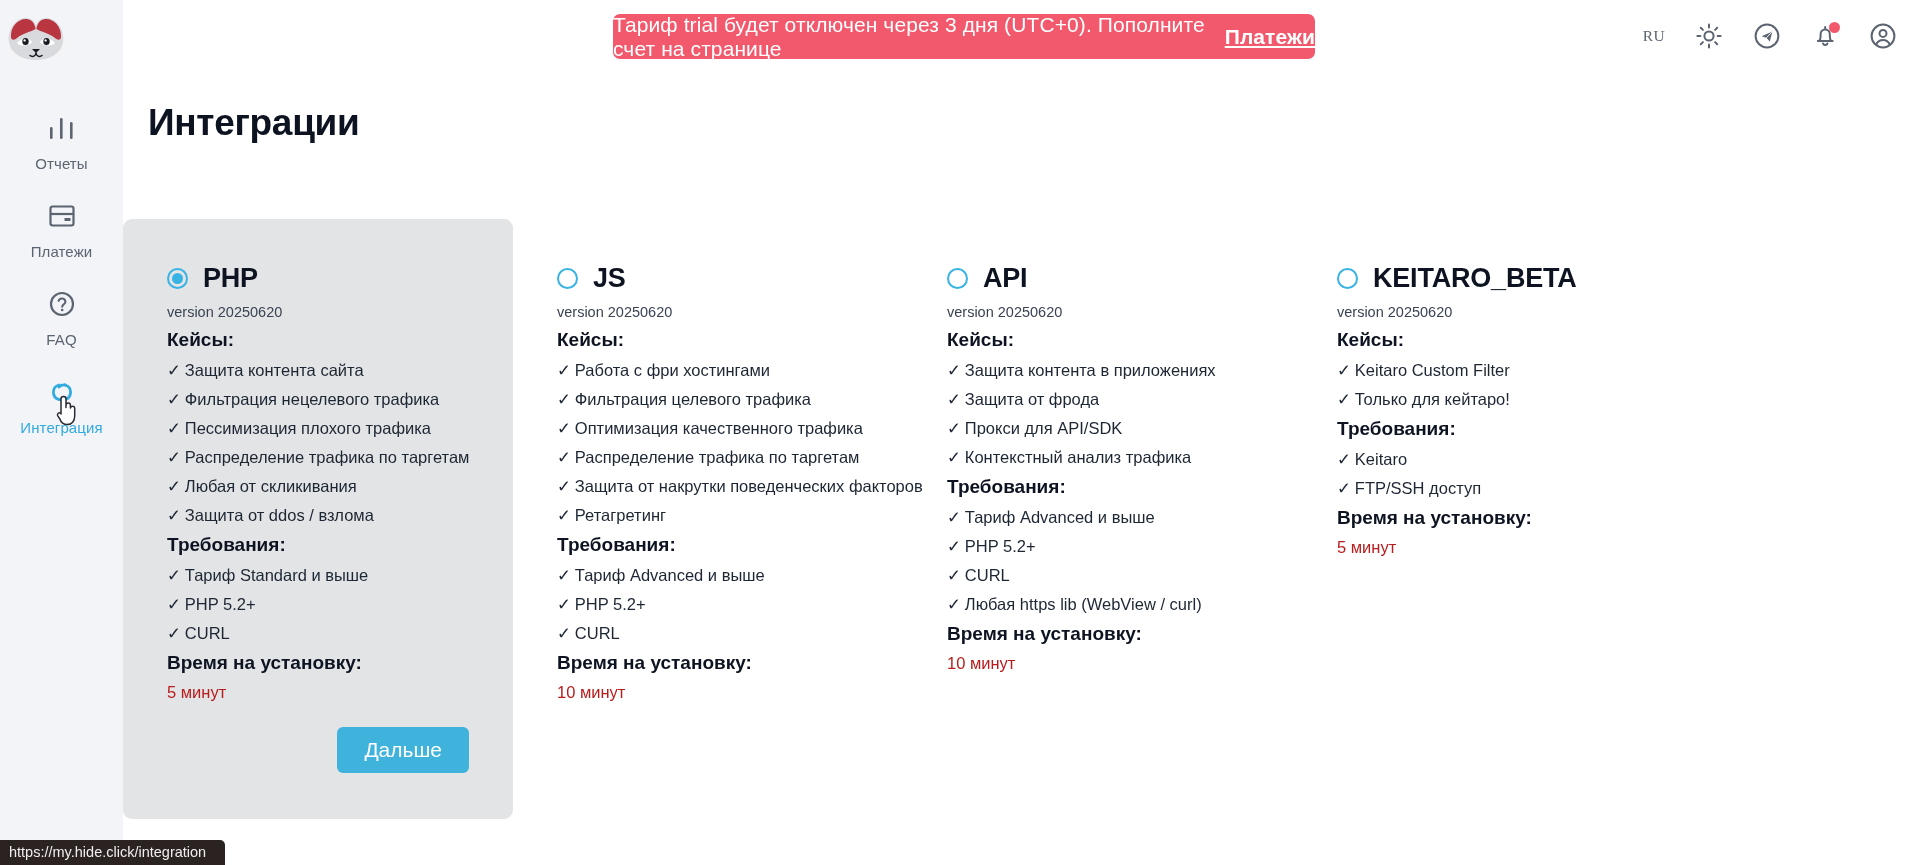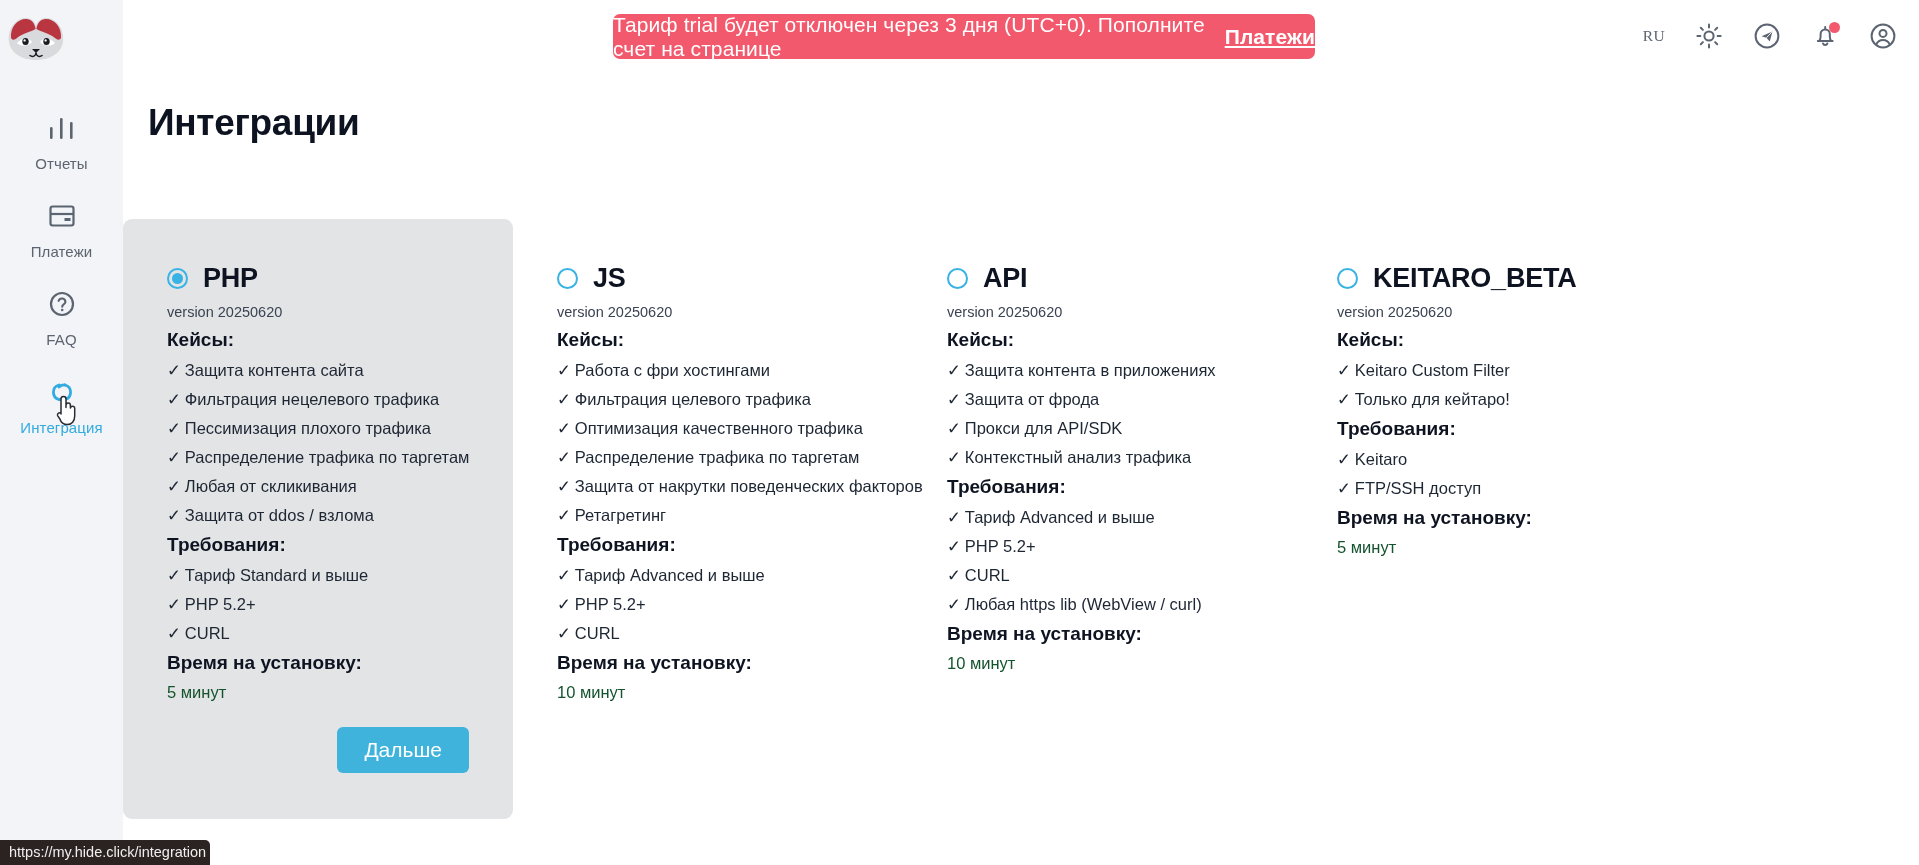--- a/index.html
+++ b/index.html
@@ -76,33 +76,33 @@
     display: flex; align-items: center; justify-content: center; flex: none;
     cursor: pointer;
   }
   .radio-inner { width: 11px; height: 11px; border-radius: 50%; background: #38b3e4; }
   .card-title { font-size: 27px; font-weight: bold; color: #0d1321; letter-spacing: -.2px; white-space: nowrap; }
   .card-version { margin-top: 10px; font-size: 14.5px; color: #3a4352; }
   .sec-head { margin-top: 9px; font-size: 19px; font-weight: bold; color: #0d1321; }
   .sec-head.gap { }
   .li { margin-top: 10px; font-size: 16.5px; color: #1d2633; white-space: nowrap; }
   .li .ck { margin-right: 4px; }
-  .plain { margin-top: 9px; font-size: 16.5px; color: #14532d; }
+  .plain { margin-top: 9px; font-size: 16.5px; color: #b91c1c; }
   .next-btn {
     position: absolute; right: 44px; bottom: 46px;
     background: #3fb3dc; color: #ffffff; border: none; border-radius: 6px;
     padding: 0 27px; height: 46px; font-size: 21px; cursor: pointer;
     font-family: "Liberation Sans", "DejaVu Sans", sans-serif;
   }
 
   
   .statusbar {
     position: absolute; left: 0; bottom: 0;
     background: #2b2322; color: #f0eeee;
-    font-size: 14.5px; padding: 4px 4px 5px 9px;
+    font-size: 14.5px; padding: 4px 19px 5px 9px;
     border-top-right-radius: 5px;
   }
 </style>
 </head>
 <body>
 
 <div id="app">
 
   <div class="sidebar">
 

